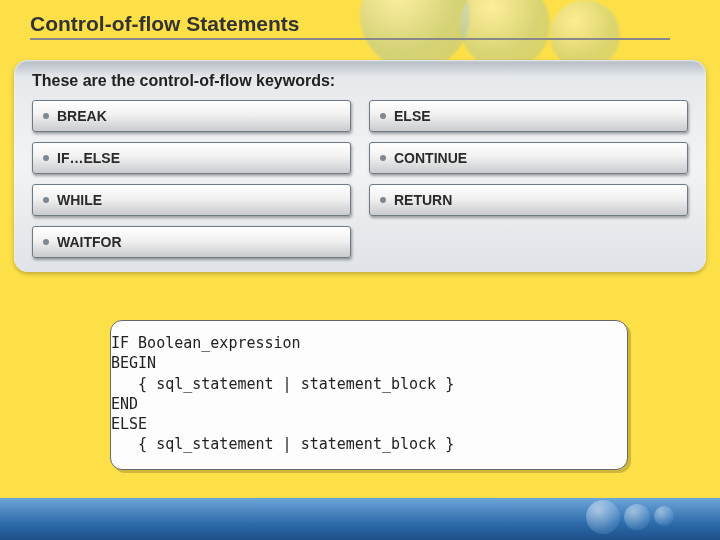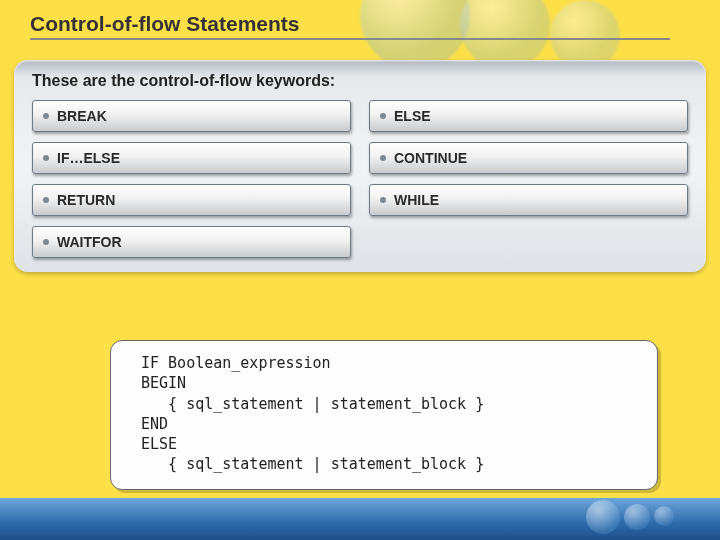--- a/index.html
+++ b/index.html
@@ -95,27 +95,26 @@
 
   .code-box {
     position: absolute;
     left: 110px;
     top: 320px;
     width: 500px;
     border: 1px solid #676767;
     border-radius: 12px;
     background: #fdfdfd;
     box-shadow: 3px 3px 0 rgba(0,0,0,0.18);
-    padding: 12px 16px 14px 30px;
+    padding: 12px 16px 14px 0;
     font-family: "Lucida Console", Consolas, monospace;
     font-size: 15px;
     line-height: 1.35;
     color: #222;
     white-space: pre;
-    margin-top: 20px;
   }
 
   .footer-band {
     position: absolute;
     left: 0;
     bottom: 0;
     width: 100%;
     height: 42px;
     background: linear-gradient(to bottom, #6ea6d9 0%, #2e6bab 60%, #1d4f88 100%);
   }
@@ -162,25 +161,25 @@
       <div class="pill">
           <span class="dot"></span>
           <span>IF…ELSE</span>
         </div>
       <div class="pill">
           <span class="dot"></span>
           <span>CONTINUE</span>
         </div>
       <div class="pill">
           <span class="dot"></span>
+          <span>WHILE</span>
+        </div>
+      <div class="pill">
+          <span class="dot"></span>
           <span>RETURN</span>
-        </div>
-      <div class="pill">
-          <span class="dot"></span>
-          <span>WHILE</span>
         </div>
       <div class="pill">
           <span class="dot"></span>
           <span>WAITFOR</span>
         </div>
     </div>
   </div>
 
   <div class="code-box">IF Boolean_expression
 BEGIN

